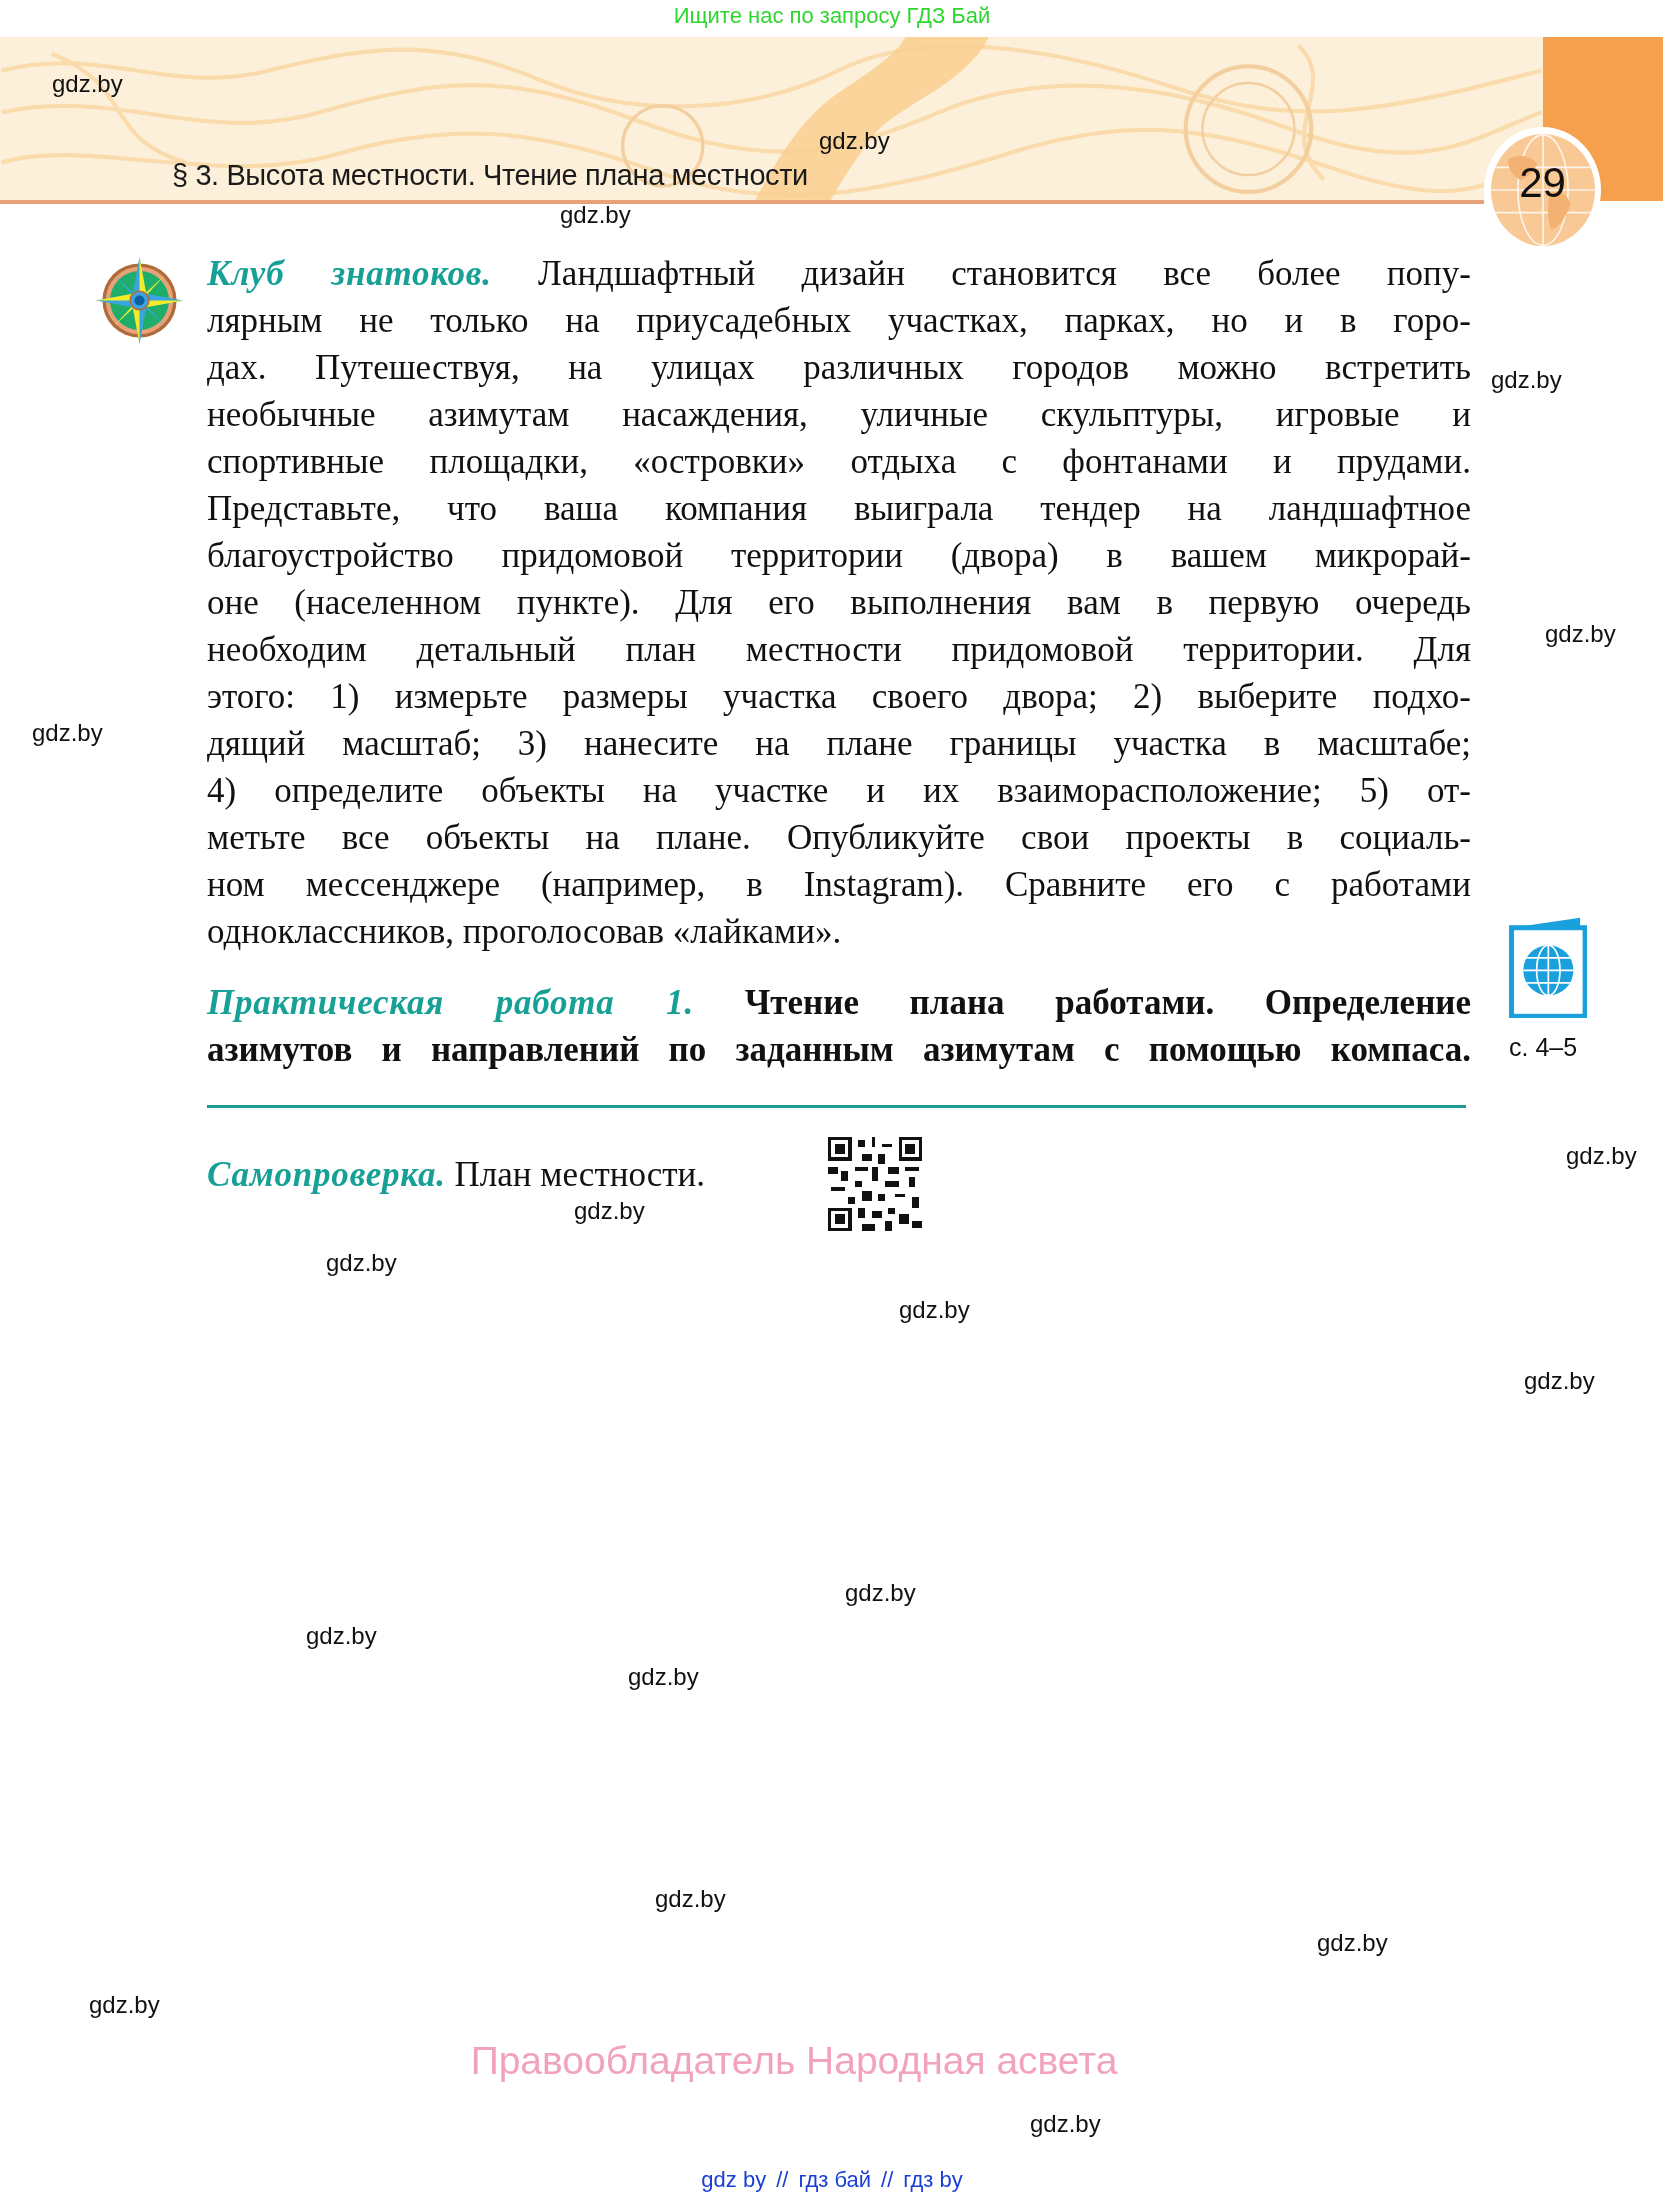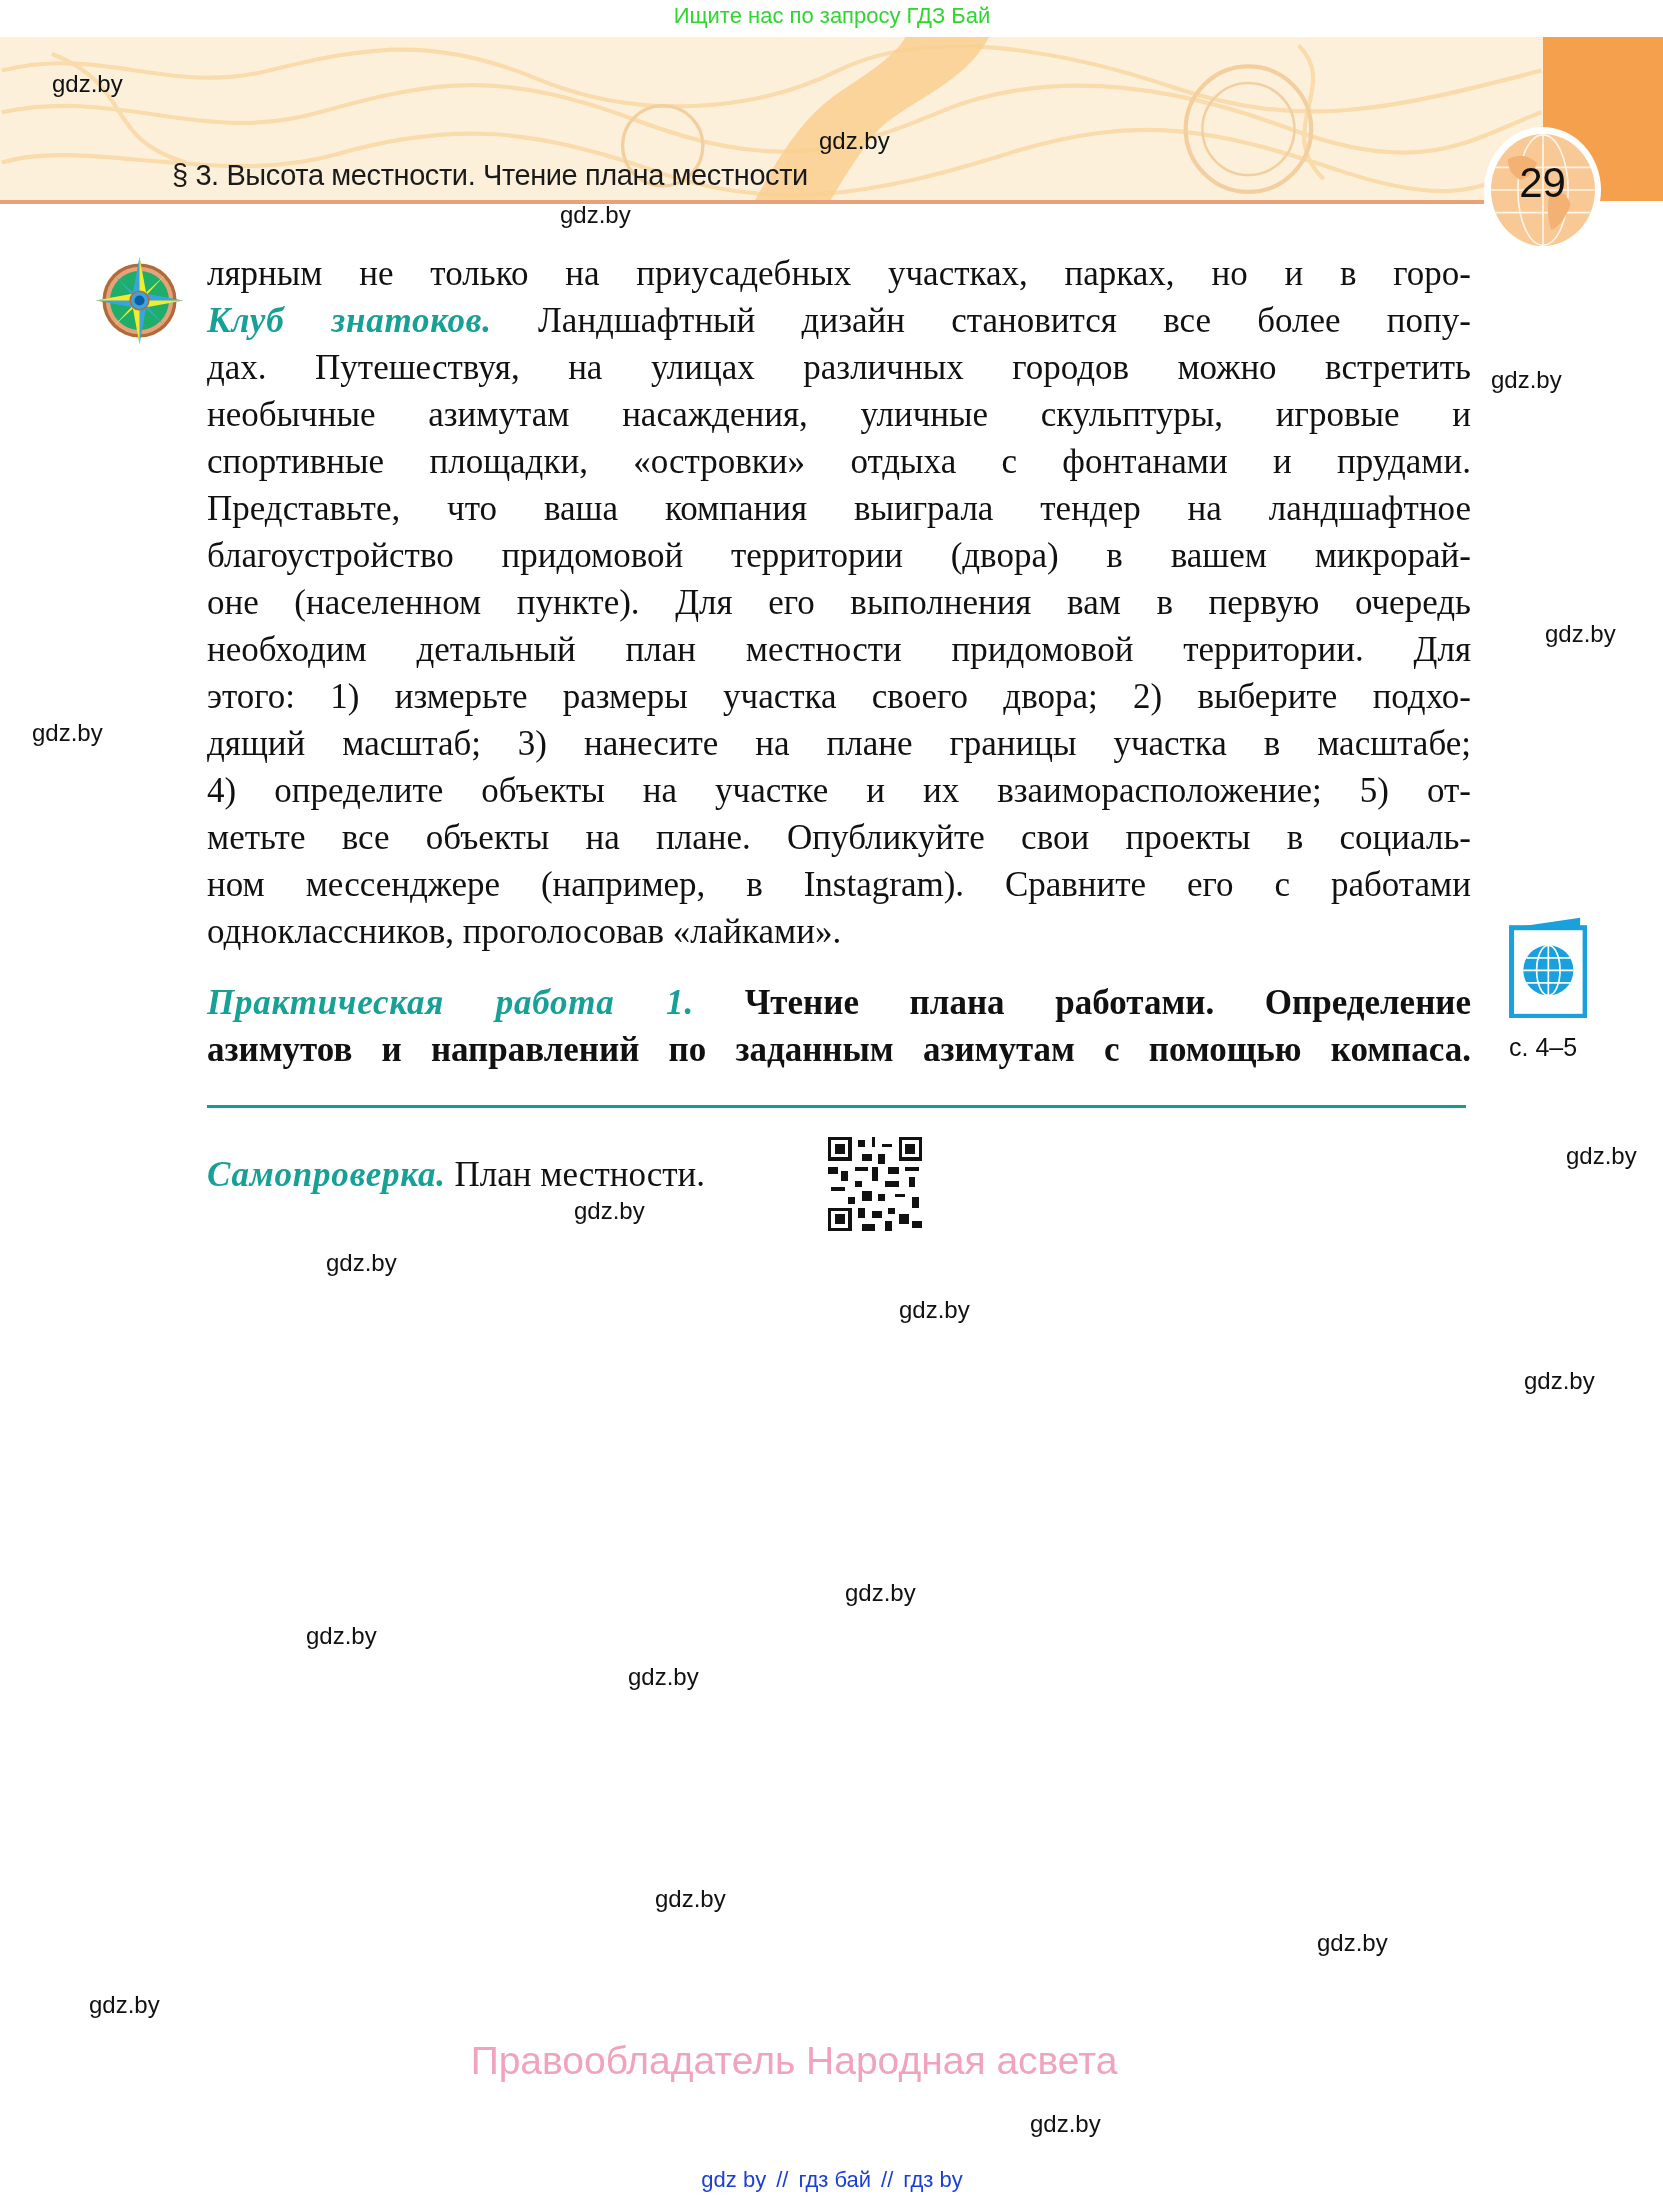--- a/index.html
+++ b/index.html
@@ -82,24 +82,24 @@
     <polygon points="24,84 48,58 54,54 50,60" fill="#f2ec2a"></polygon>
     <polygon points="24,24 50,48 54,54 48,50" fill="#3ba4e0"></polygon>
     <polygon points="84,84 58,60 54,54 60,58" fill="#3ba4e0"></polygon>
     <circle cx="54" cy="54" r="12" fill="#b06b3a"></circle>
     <circle cx="54" cy="54" r="10" fill="#3ba4e0"></circle>
     <circle cx="54" cy="54" r="6" fill="#0e5d9c"></circle>
   </svg>
 </div>
 
 <div class="abs body-text">
-  <span class="body-line">лярным не только на приусадебных участках, парках, но и в горо-</span>
   <span class="body-line">
     <span class="lead">Клуб знатоков.</span><span> Ландшафтный дизайн становится все более попу-</span>
   </span>
+  <span class="body-line">лярным не только на приусадебных участках, парках, но и в горо-</span>
   <span class="body-line">дах. Путешествуя, на улицах различных городов можно встретить</span>
   <span class="body-line">необычные азимутам насаждения, уличные скульптуры, игровые и</span>
   <span class="body-line">спортивные площадки, «островки» отдыха с фонтанами и прудами.</span>
   <span class="body-line">Представьте, что ваша компания выиграла тендер на ландшафтное</span>
   <span class="body-line">благоустройство придомовой территории (двора) в вашем микрорай-</span>
   <span class="body-line">оне (населенном пункте). Для его выполнения вам в первую очередь</span>
   <span class="body-line">необходим детальный план местности придомовой территории. Для</span>
   <span class="body-line">этого: 1) измерьте размеры участка своего двора; 2) выберите подхо-</span>
   <span class="body-line">дящий масштаб;  3) нанесите на плане границы участка в масштабе;</span>
   <span class="body-line">4) определите объекты на участке и их взаиморасположение; 5) от-</span>

